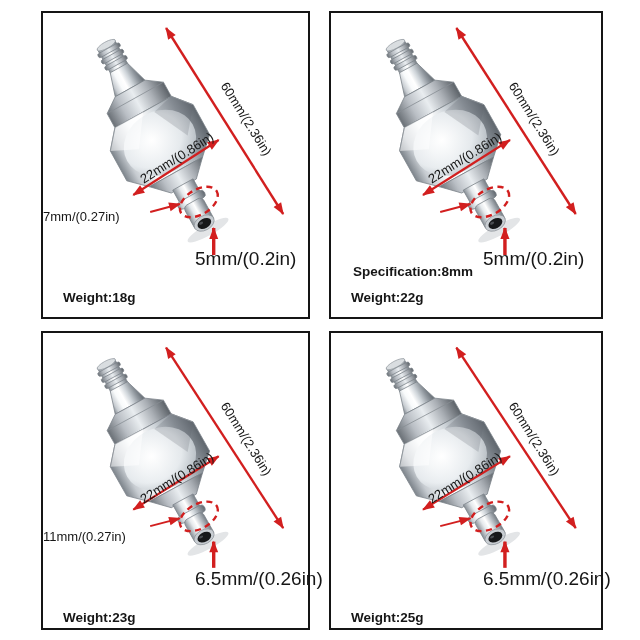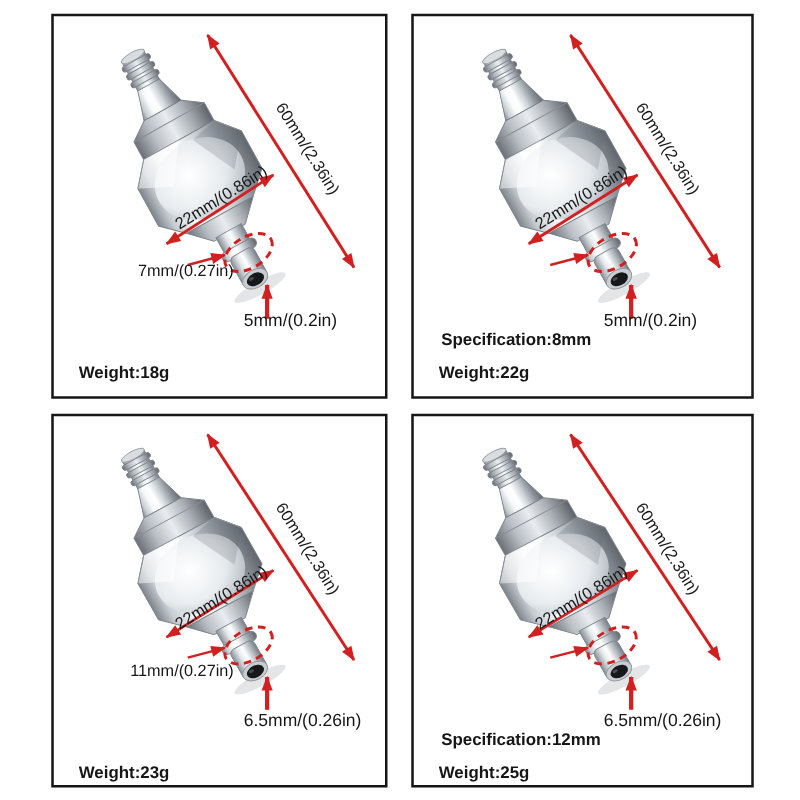--- a/index.html
+++ b/index.html
@@ -11,22 +11,22 @@
     position:absolute;background:#ffffff;border:2px solid #151515;box-sizing:border-box;
   }
   .panel-tl{left:41px;top:11px;width:269px;height:308px;}
   .panel-tr{left:329px;top:11px;width:274px;height:308px;}
   .panel-bl{left:41px;top:331px;width:269px;height:299px;}
   .panel-br{left:329px;top:331px;width:274px;height:299px;}
   .art{position:absolute;left:0;top:0;width:100%;height:100%;}
   .lbl{position:absolute;white-space:nowrap;font-size:13px;line-height:1.05;color:#161616;}
   .lbl-length{left:203px;top:106px;transform:translate(-50%,-50%) rotate(58deg);}
   .lbl-hex{left:134px;top:145px;transform:translate(-50%,-50%) rotate(-32deg);}
-  .lbl-barb{left:0;top:197px;width:144px;text-align:right;}
-  .lbl-tip{left:152px;top:236px;font-size:14px;}
+  .lbl-barb{left:0;top:197px;width:144px;text-align:left;}
+  .lbl-tip{left:152px;top:236px;font-size:19px;}
   .lbl-spec{left:22px;top:252px;font-size:13.5px;font-weight:bold;}
   .lbl-weight{left:20px;top:278px;font-size:13.5px;font-weight:bold;}
   .hiddefs{position:absolute;width:0;height:0;overflow:hidden;}
 </style>
 </head>
 <body>
 
 <svg class="hiddefs" aria-hidden="true">
   <defs>
     <linearGradient id="gMain" x1="0" y1="0" x2="1" y2="0">
@@ -152,17 +152,16 @@
     <div class="lbl lbl-weight">Weight:23g</div>
   </section>
 
   <section class="panel panel-br">
     <svg class="art" viewBox="0 0 267 304" preserveAspectRatio="none">
       <use href="#panel-art"></use>
     </svg>
     <div class="lbl lbl-length">60mm/(2.36in)</div>
     <div class="lbl lbl-hex">22mm/(0.86in)</div>
     <div class="lbl lbl-tip">6.5mm/(0.26in)</div>
-    <div class="lbl lbl-spec">Specification:12mm</div>
     <div class="lbl lbl-weight">Weight:25g</div>
   </section>
 
 </div>
 
 </body></html>

